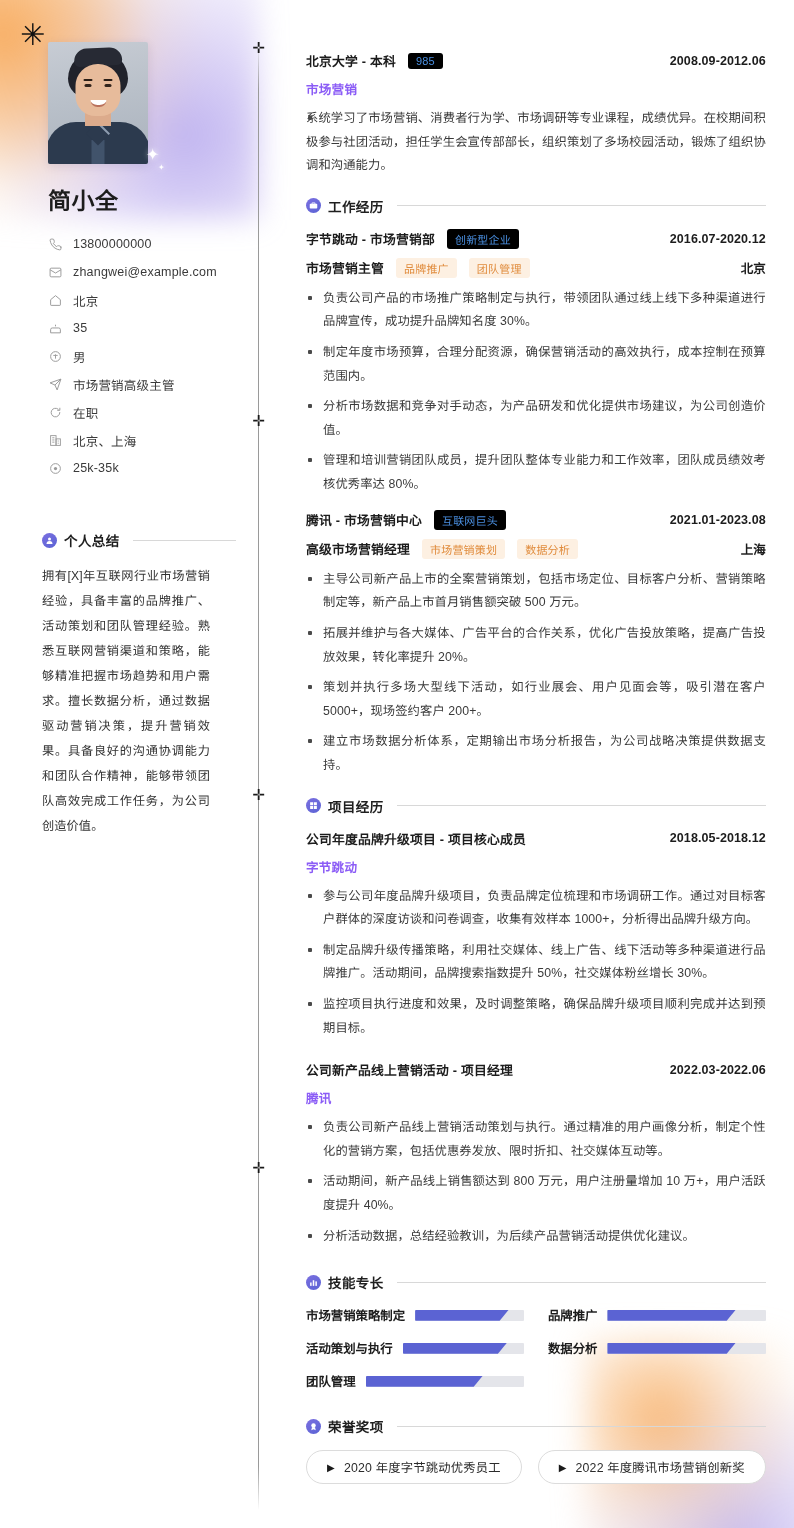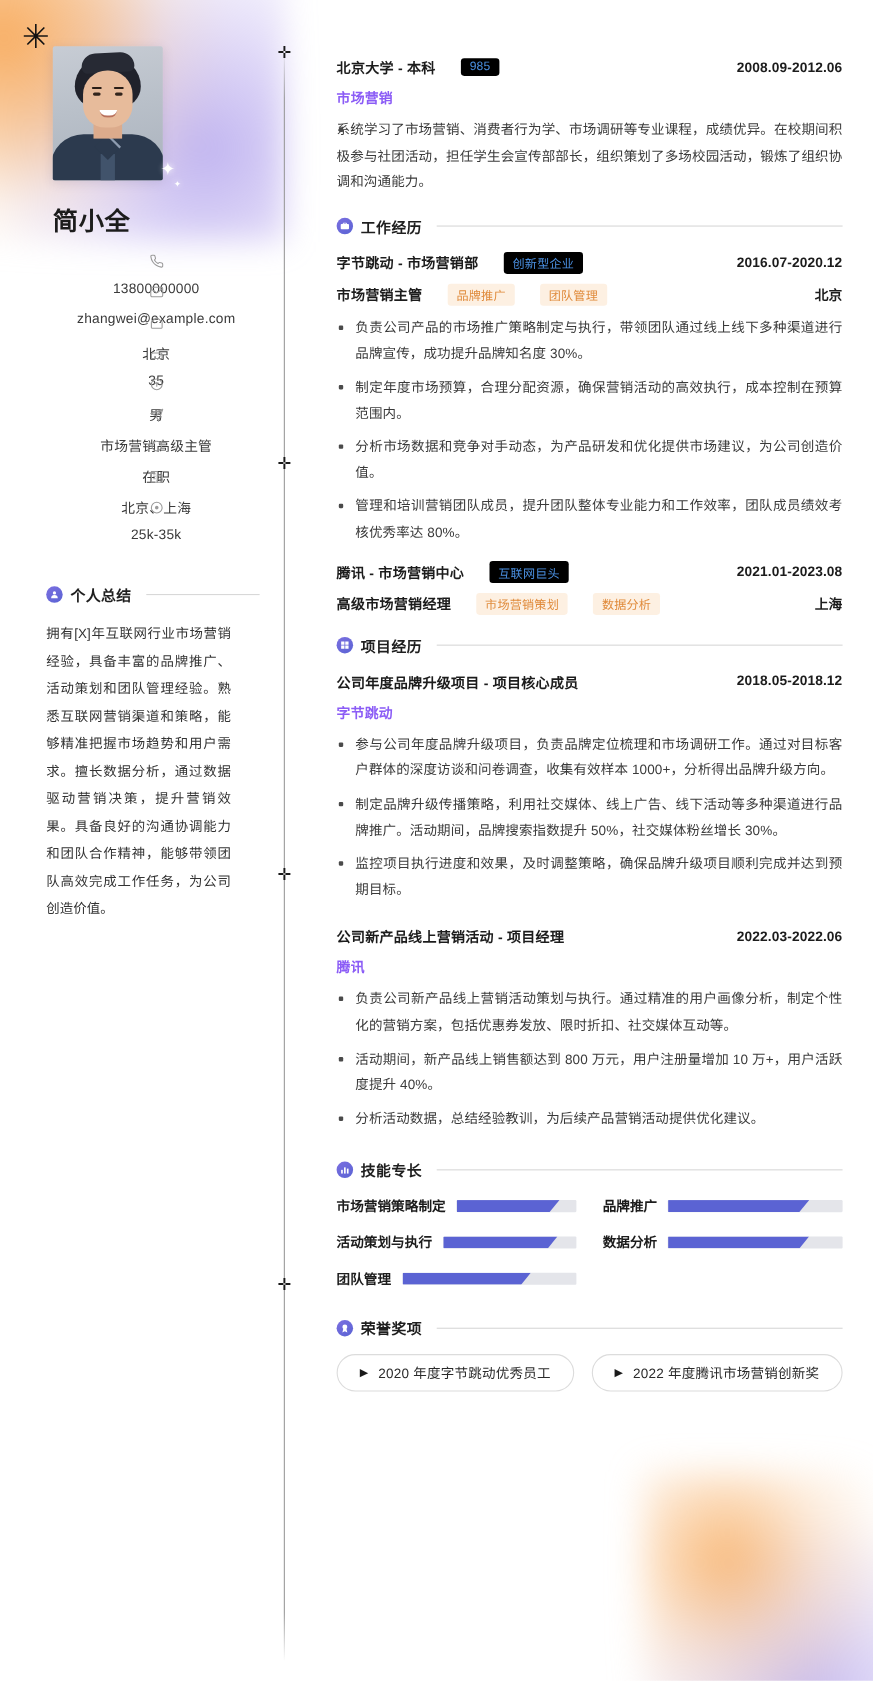--- a/index.html
+++ b/index.html
@@ -93,21 +93,21 @@
   }
   .ph-shirt{
     position:absolute; left:50%; bottom:0; transform:translateX(-50%);
     width:13px; height:24px; background:#41536b;
   }
 
   .name{
     padding:18px 0 0 48px; font-size:23px; font-weight:700; letter-spacing:.5px; color:#1c1c1c;
   }
   .contacts{ padding:14px 0 0 48px; }
-  .crow{ display:flex; align-items:center; gap:10px; height:28px;flex-direction:column; }
+  .crow{ display:flex; align-items:center; gap:10px; height:28px; }
   .cico{ width:15px; flex:0 0 15px; display:flex; align-items:center; justify-content:center; color:#9a9a9a; }
   .cico svg{ display:block; }
   .ctext{ font-size:12.5px; color:#3a3a3a; letter-spacing:.2px; }
 
   .sec-side{ padding:48px 0 0 42px; }
   .sec-head{ display:flex; align-items:center; gap:7px; }
   .sec-badge{
     width:15px; height:15px; border-radius:50%; flex:0 0 15px;
     background:linear-gradient(145deg,#7b6fe0,#5a63d4);
     display:flex; align-items:center; justify-content:center;
@@ -119,21 +119,21 @@
   .summary{
     padding:14px 26px 0 42px; font-size:12.2px; line-height:2.05; color:#333;
     text-align:justify; letter-spacing:.1px;
   }
 
   
   .msec{ margin-bottom:6px; }
   .msec + .msec{ margin-top:18px; }
   .entry{ margin-top:13px; }
   .erow{ display:flex; align-items:center; justify-content:space-between; gap:10px; }
-  .eleft{ display:flex; align-items:center; gap:23px; flex-wrap:wrap; min-width:0; }
+  .eleft{ display:flex; align-items:center; gap:12px; flex-wrap:wrap; min-width:0; }
   .etitle{ font-size:12.8px; font-weight:700; color:#1c1c1c; letter-spacing:.2px; white-space:nowrap; }
   .edate{ font-size:12.5px; font-weight:700; color:#1c1c1c; white-space:nowrap; letter-spacing:.1px;margin-left:15px; }
   .eplace{ font-size:12.5px; font-weight:700; color:#1c1c1c; white-space:nowrap; }
   .esub{ font-size:12.6px; font-weight:700; color:#8b5cf6; margin-top:9px; letter-spacing:.2px; }
   .tag{
     font-size:11px; padding:2px 8px; border-radius:3px; white-space:nowrap; letter-spacing:.2px;
   }
   .tag-blue{ background:#000000; color:#4a8fe0; }
   .tag-orange{ background:#fdf0e2; color:#e08b3c; }
 
@@ -368,20 +368,26 @@
           <span class="edate">2021.01-2023.08</span>
         </div>
         <div class="erow" style="margin-top:9px">
           <div class="eleft">
             <span class="etitle">高级市场营销经理</span>
             <span class="tag tag-orange">市场营销策划</span>
             <span class="tag tag-orange">数据分析</span>
           </div>
           <span class="eplace">上海</span>
         </div>
+        <div class="bullets">
+          <div class="bullet">主导公司新产品上市的全案营销策划，包括市场定位、目标客户分析、营销策略制定等，新产品上市首月销售额突破 500 万元。</div>
+          <div class="bullet">拓展并维护与各大媒体、广告平台的合作关系，优化广告投放策略，提高广告投放效果，转化率提升 20%。</div>
+          <div class="bullet">策划并执行多场大型线下活动，如行业展会、用户见面会等，吸引潜在客户 5000+，现场签约客户 200+。</div>
+          <div class="bullet">建立市场数据分析体系，定期输出市场分析报告，为公司战略决策提供数据支持。</div>
+        </div>
       </div>
     </section>
 
     <section class="msec">
       <div class="sec-head">
         <span class="sec-badge">
             <svg width="9" height="9" viewBox="0 0 24 24" fill="currentColor">
               <path d="M3 3h8v8H3zM13 3h8v8h-8zM3 13h8v8H3zM13 13h8v8h-8z"></path>
             </svg>
           </span>

